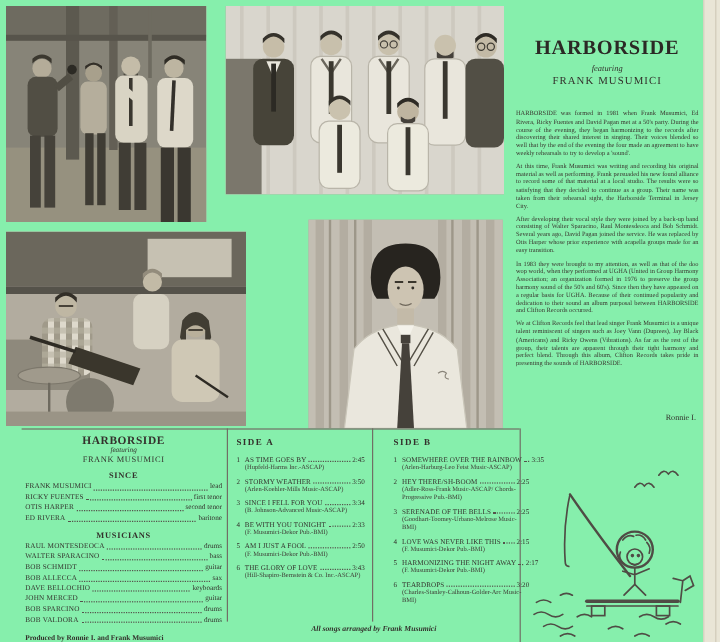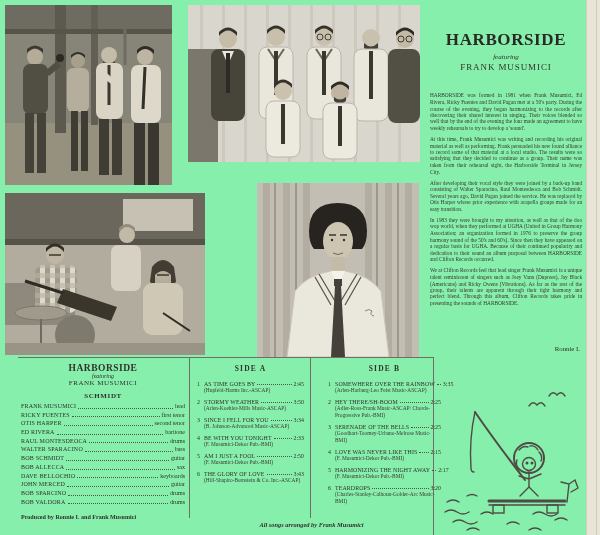--- a/index.html
+++ b/index.html
@@ -54,21 +54,21 @@
   .cname { white-space:nowrap; letter-spacing:.2px; }
   .leader{ flex:1; border-bottom:1px dotted #55534c; margin:0 2px 2px 2px; min-width:4px; }
   .crole { white-space:nowrap; }
   .production { margin-top:7px; }
   .prod-main { font-size:6.1px; font-weight:bold; line-height:1.45; }
 
   
   .side { position:absolute; top:364px; }
   #side-a { left:197px; width:107px; }
   #side-b { left:328px; width:113px; }
-  .side-header { font-size:7.5px; font-weight:bold; text-align:center; letter-spacing:1.2px; margin-bottom:8px; }
+  .side-header { font-size:7.5px; font-weight:bold; letter-spacing:1.2px; margin-bottom:8px; }
   .track { margin-bottom:5px; }
   .trow  { display:flex; align-items:flex-end; font-size:5.9px; }
   .tnum  { width:7px; flex:none; }
   .ttitle{ white-space:nowrap; letter-spacing:.1px; }
   .ttime { white-space:nowrap; }
   .tcredit { font-size:5.4px; padding-left:7px; line-height:1.3; color:#3e3c35; }
   .arranged { position:absolute; left:190px; top:521px; width:243px; text-align:center;
               font-size:6.4px; font-style:italic; font-weight:bold; }
 
   
@@ -272,21 +272,21 @@
 
   <div class="rule" id="rule-top"></div>
   <div class="rule" id="rule-v1"></div>
   <div class="rule" id="rule-v2"></div>
   <div class="rule" id="rule-v3"></div>
 
   <div class="credits">
     <div class="cbox-title">HARBORSIDE</div>
     <div class="cbox-feat">featuring</div>
     <div class="cbox-artist">FRANK MUSUMICI</div>
-    <div class="csection">SCHMIDT</div>
+    <div class="csection">SINCE</div>
     <div id="vocals-list">
         <div class="crow">
           <span class="cname">FRANK MUSUMICI</span>
           <span class="leader"></span>
           <span class="crole">lead</span>
         </div>
         <div class="crow">
           <span class="cname">RICKY FUENTES</span>
           <span class="leader"></span>
           <span class="crole">first tenor</span>
@@ -295,20 +295,21 @@
           <span class="cname">OTIS HARPER</span>
           <span class="leader"></span>
           <span class="crole">second tenor</span>
         </div>
         <div class="crow">
           <span class="cname">ED RIVERA</span>
           <span class="leader"></span>
           <span class="crole">baritone</span>
         </div>
       </div>
+    <div class="csection">MUSICIANS</div>
     <div id="musicians-list">
         <div class="crow">
           <span class="cname">RAUL MONTESDEOCA</span>
           <span class="leader"></span>
           <span class="crole">drums</span>
         </div>
         <div class="crow">
           <span class="cname">WALTER SPARACINO</span>
           <span class="leader"></span>
           <span class="crole">bass</span>

